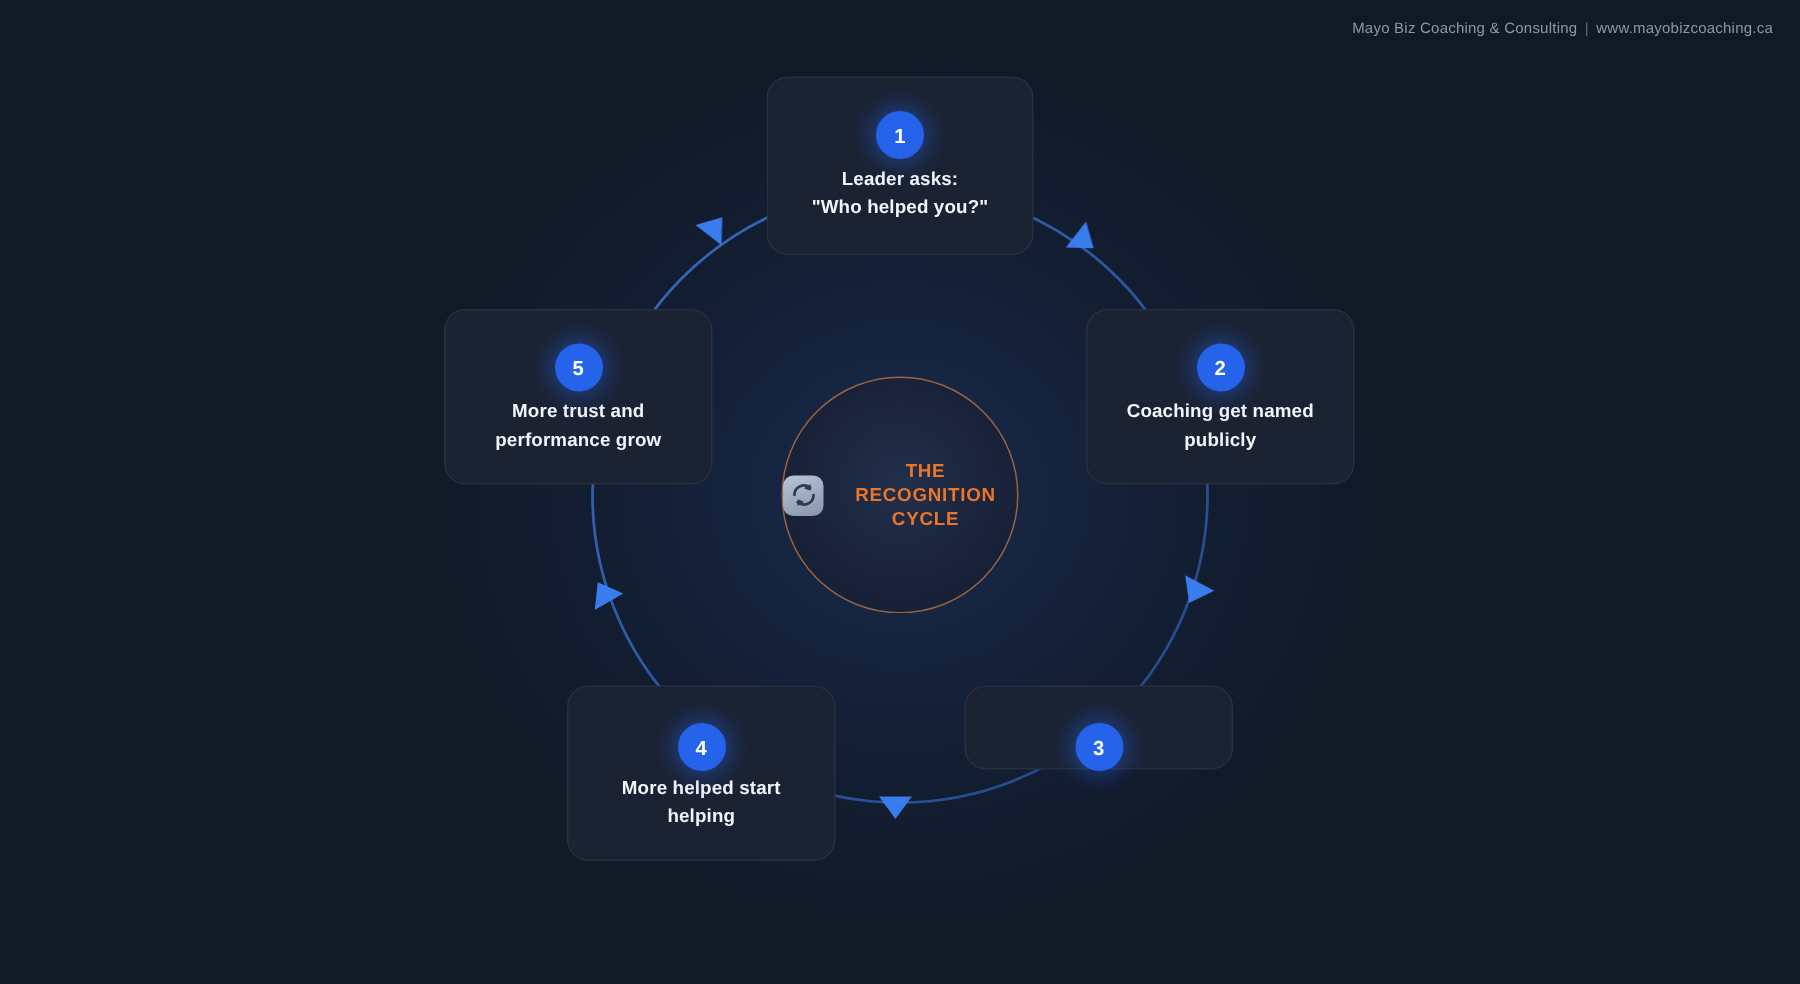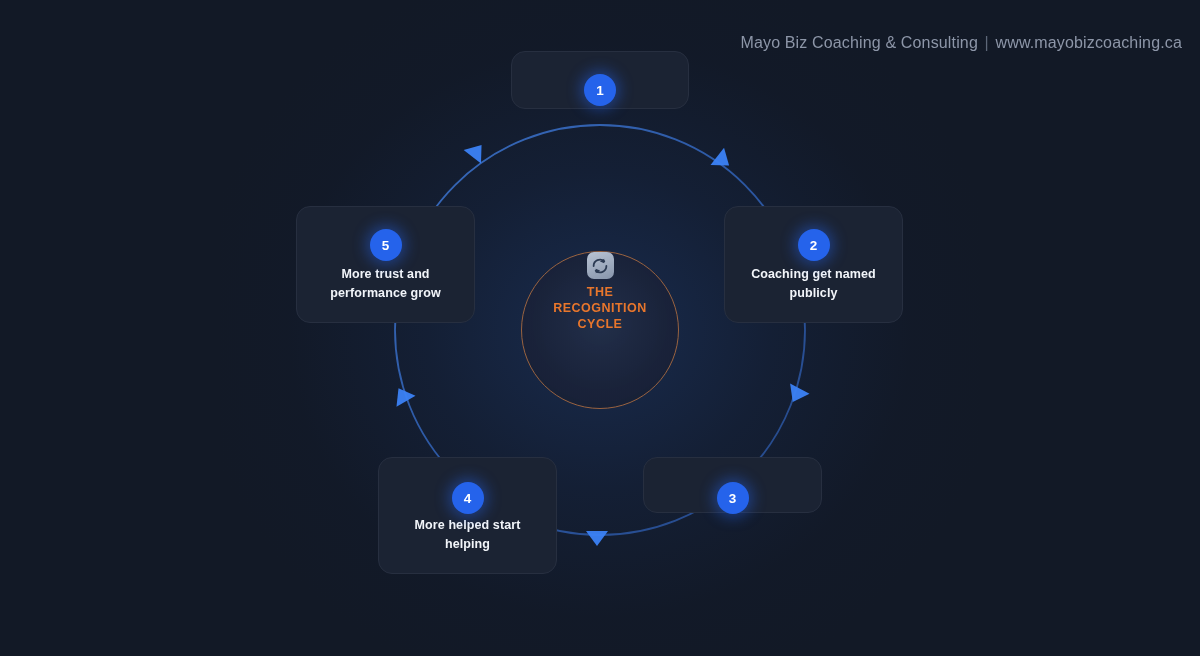--- a/index.html
+++ b/index.html
@@ -29,25 +29,24 @@
                 rgba(24,44,84,0.32) 32%,
                 rgba(18,28,52,0.14) 58%,
                 rgba(18,25,38,0) 76%);
     pointer-events: none;
   }
 
   .credit {
     position: absolute;
     top: 14px;
     right: 18px;
-    font-size: 16px;
+    font-size: 10px;
     letter-spacing: 0.15px;
     color: #8d96a8;
     white-space: nowrap;
-    margin-top: 20px;
   }
   .credit .sep { color: #5d6778; padding: 0 2px; }
 
   
   .flow-svg {
     position: absolute;
     left: 0;
     top: 0;
     width: 1200px;
     height: 656px;
@@ -63,23 +62,23 @@
     height: 158px;
     margin-left: -79px;
     margin-top: -79px;
     border-radius: 50%;
     border: 1.4px solid #9a6340;
     background: radial-gradient(circle at 50% 45%,
                 rgba(36,48,74,0.92) 0%,
                 rgba(26,35,58,0.95) 55%,
                 rgba(22,30,50,0.98) 100%);
     display: flex;
-    flex-direction: column;
+    flex-direction: row;
     align-items: center;
-    justify-content: flex-start;
+    justify-content: space-between;
     gap: 5px;
   }
 
   .hub-icon {
     width: 27px;
     height: 27px;
     border-radius: 7px;
     background: linear-gradient(160deg, #b9c4d4 0%, #8795ab 100%);
     display: flex;
     align-items: center;
@@ -188,20 +187,24 @@
     </svg>
   </div>
   <div class="hub-title">
     <span>THE RECOGNITION</span>
     <span>CYCLE</span>
   </div>
 </div>
 
 <div class="card card-1">
   <div class="badge">1</div>
+  <div class="card-text">
+    <span class="l1">Leader asks:</span>
+    <span class="l2">"Who helped you?"</span>
+  </div>
 </div>
 
 <div class="card card-2">
   <div class="badge">2</div>
   <div class="card-text">
     <span class="l1">Coaching get named</span>
     <span class="l2">publicly</span>
   </div>
 </div>
 

